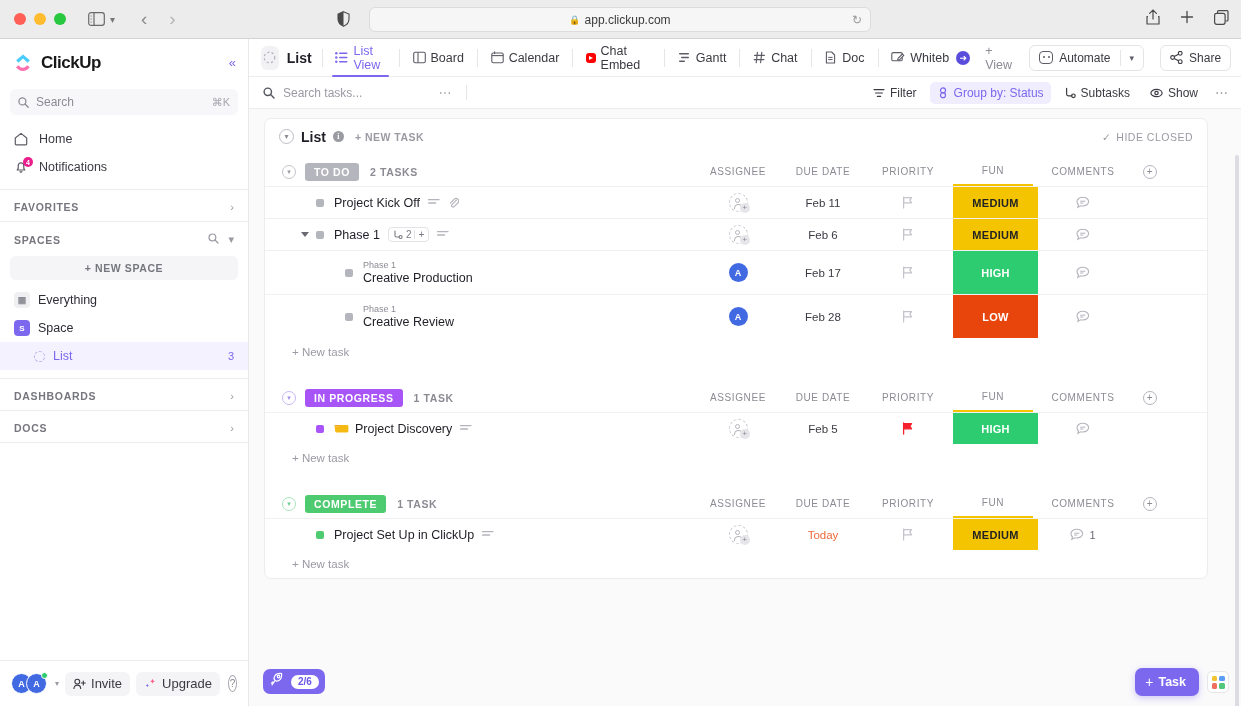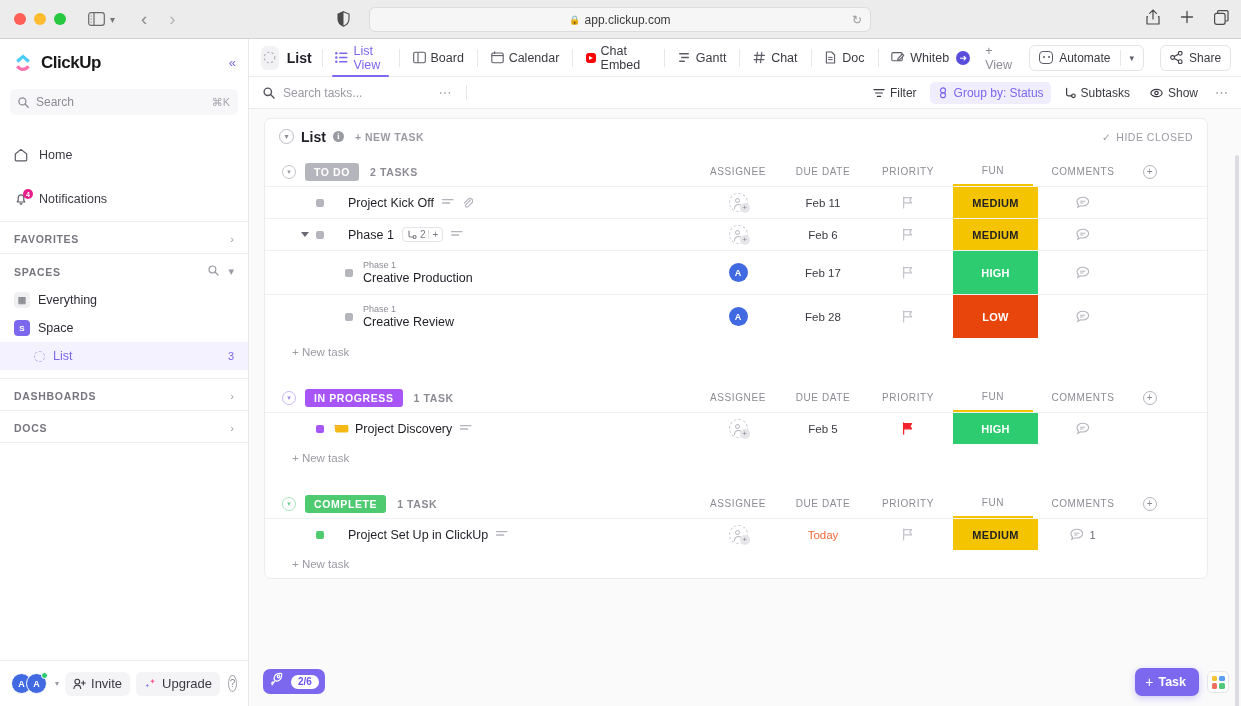--- a/index.html
+++ b/index.html
@@ -84,21 +84,21 @@
     display: flex; align-items: center; padding: 0 8px;
     font-size: 12px; color: #8b8b94;
   }
   .sb-search .lbl { flex: 1; margin-left: 7px; }
   .sb-search .kbd { font-size: 11px; color: #a7a7b0; }
 
   .sb-nav { padding: 2px 0 8px 0; }
   .sb-row {
     height: 28px; display: flex; align-items: center;
     padding: 0 14px; font-size: 12.5px; color: #3a3a42;
-    cursor: pointer; position: relative; margin-top: 16px;
+    cursor: pointer; position: relative;
   }
   .sb-row .ico {
     width: 20px; display: flex; align-items: center; color: #5c5c66;
     position: relative;
   }
   .sb-row .txt { margin-left: 5px; }
   .notif-badge {
     position: absolute; top: -3px; right: 1px;
     background: #e91e8c; color: #fff;
     font-size: 7px; font-weight: bold;
@@ -353,21 +353,21 @@
     height: 32px; display: flex; align-items: center;
     border-top: 1px solid #f0f0f3;
     position: relative;
   }
   .trow.tall { height: 44px; }
   .trow:first-of-type { border-top: 1px solid #e9e9ee; }
   .t-left { display: flex; align-items: center; height: 100%; flex: 1; }
   .sq {
     width: 8px; height: 8px; border-radius: 2px;
   }
-  .tname { margin-left: 24px; font-size: 12.5px; color: #1f1f27; }
+  .tname { margin-left: 10px; font-size: 12.5px; color: #1f1f27; }
   .subt-parent { font-size: 9px; color: #8b8b94; line-height: 12px; }
   .subt-name { font-size: 12.5px; color: #1f1f27; line-height: 15px; }
   .meta-ico { margin-left: 8px; color: #b4b4bd; display: flex; align-items: center; }
   .subcount {
     margin-left: 8px; height: 15px; padding: 0 4px;
     border: 1px solid #e3e3e8; border-radius: 4px;
     display: flex; align-items: center; gap: 3px;
     font-size: 10px; color: #7a7a84;
   }
   .subcount .bar { width: 1px; height: 9px; background: #e3e3e8; }
@@ -577,20 +577,21 @@
         <span>
           <svg width="11" height="11" viewBox="0 0 11 11">
               <circle cx="4.4" cy="4.4" r="3.4" fill="none" stroke="#9a9aa3" stroke-width="1.2"></circle>
               <line x1="7" y1="7" x2="10" y2="10" stroke="#9a9aa3" stroke-width="1.2" stroke-linecap="round"></line>
             </svg>
         </span>
         <span>▾</span>
       </span>
     </div>
 
+    <div class="new-space">+ NEW SPACE</div>
 
     <div class="space-row">
       <span class="sq-icon grey">▦</span>
       <span class="lbl">Everything</span>
     </div>
     <div class="space-row">
       <span class="sq-icon purple">S</span>
       <span class="lbl">Space</span>
     </div>
     <div class="space-row child active">

